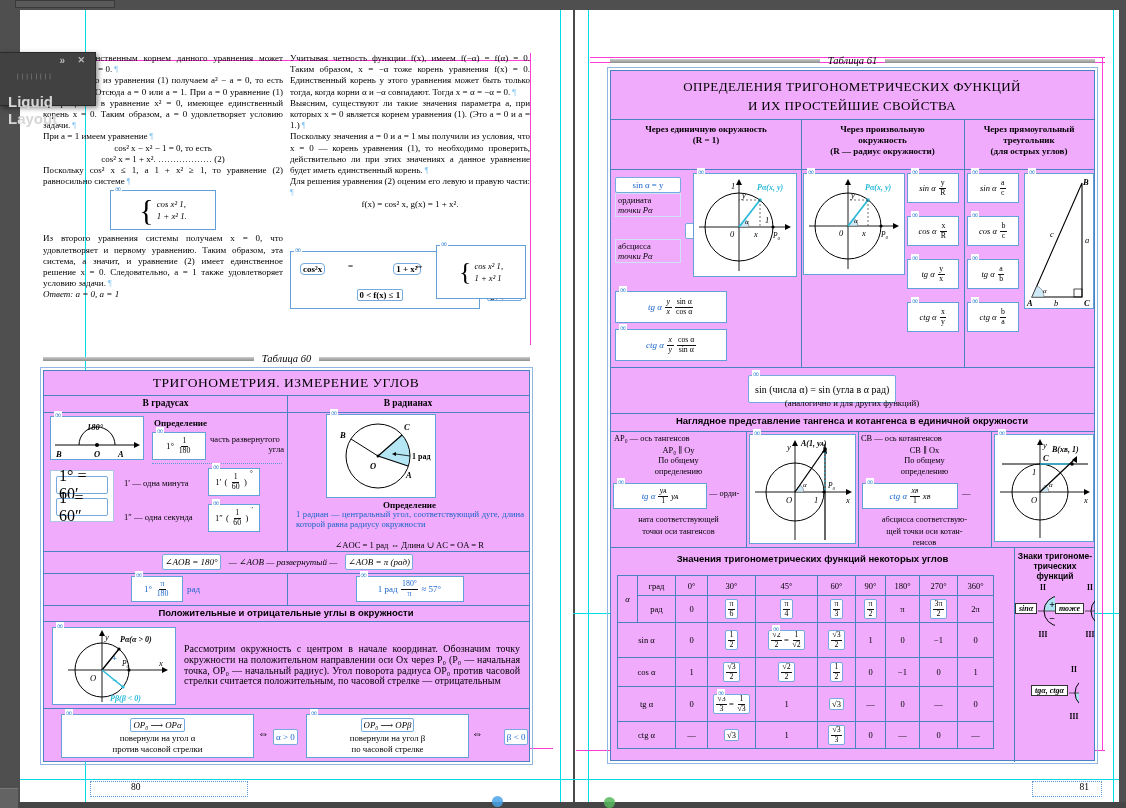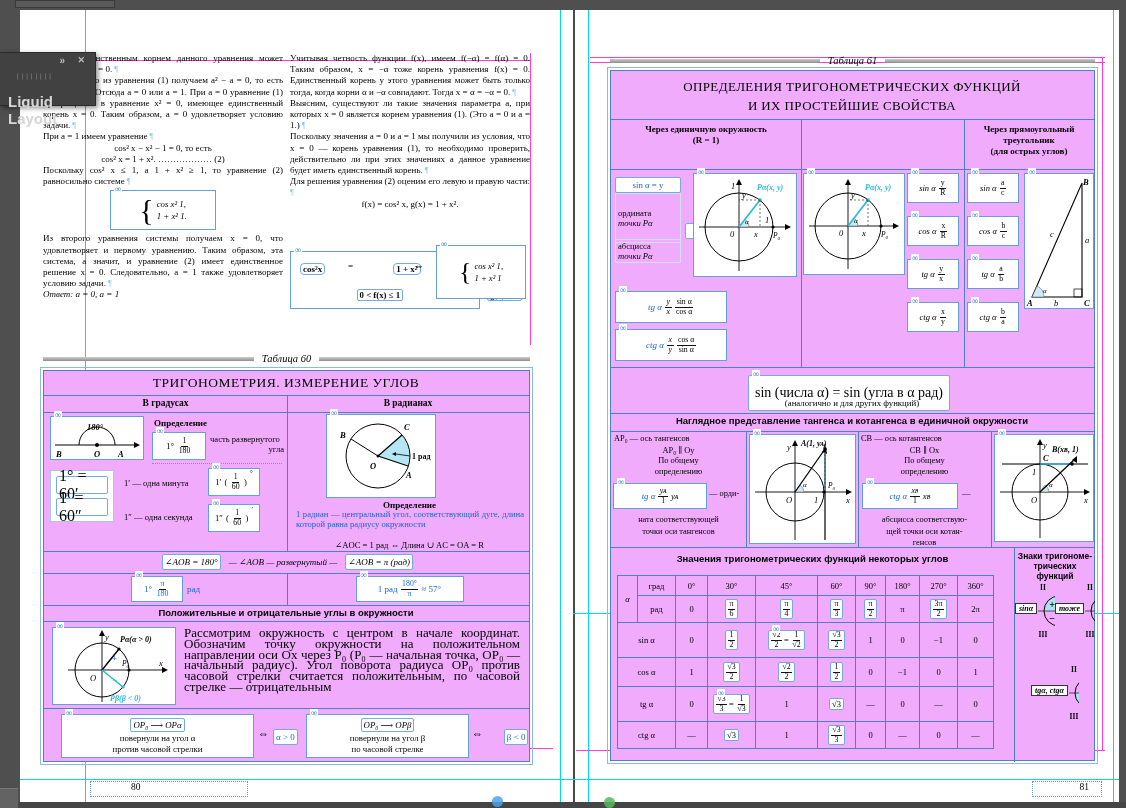--- a/index.html
+++ b/index.html
@@ -254,21 +254,21 @@
           <text class="st" x="51" y="12">y</text>
           <text class="stb" x="66" y="14" style="font-size:8px">Pα(α &gt; 0)</text>
           <text class="st" x="68" y="38" style="font-size:7.5px">P₀</text>
           <text x="58" y="33" style="font-size:9px;font-weight:bold;fill:#2a7bd0">+</text>
           <text x="58" y="55" style="font-size:9px;font-weight:bold;fill:#29b9d8">−</text>
           <text class="st" x="105" y="38">x</text>
           <text class="st" x="36" y="53">O</text>
           <text class="stb" x="56" y="73" style="fill:#29b9d8;font-size:8px">Pβ(β &lt; 0)</text>
         </svg>
       </div>
-      <div class="abs jt" style="left:140px;top:257px;width:336px;font-size:13px;line-height:10.8px">Рассмотрим окружность с центром в начале координат. Обозначим точку окружности на положительном направлении оси Ox через P₀ (P₀ — начальная точка, OP₀ — начальный радиус). Угол поворота радиуса OP₀ против часовой стрелки считается положительным, по часовой стрелке — отрицательным</div>
+      <div class="abs jt" style="left:140px;top:273px;width:336px;font-size:10px;line-height:10.8px">Рассмотрим окружность с центром в начале координат. Обозначим точку окружности на положительном направлении оси Ox через P₀ (P₀ — начальная точка, OP₀ — начальный радиус). Угол поворота радиуса OP₀ против часовой стрелки считается положительным, по часовой стрелке — отрицательным</div>
 
       <div class="rline" style="top:337px"></div>
       <div class="bbox chain" style="position:absolute;left:17px;top:343px;width:193px;height:44px;flex-direction:column;gap:1px">
         <span class="mini it" style="height:14px;font-size:8.8px">OP₀ ⟶ OPα</span>
         <span style="font-size:8.8px">повернули на угол α</span>
         <span style="font-size:8.8px">против часовой стрелки</span>
       </div>
       <span class="abs" style="left:214px;top:356px;font-size:11px">⇔</span>
       <span class="mini abs blue" style="left:229px;top:356px;height:16px;font-size:9px">α &gt; 0</span>
       <div class="bbox chain" style="position:absolute;left:262px;top:343px;width:163px;height:44px;flex-direction:column;gap:1px">
@@ -290,32 +290,37 @@
 
     <div class="frame" style="left:590px;top:60px;width:485px;height:691px">
       <div class="abs ctr" style="left:0;top:8px;width:482px;font-size:13px;letter-spacing:.4px">ОПРЕДЕЛЕНИЯ ТРИГОНОМЕТРИЧЕСКИХ ФУНКЦИЙ</div>
       <div class="abs ctr" style="left:0;top:27px;width:482px;font-size:13px;letter-spacing:.4px">И ИХ ПРОСТЕЙШИЕ СВОЙСТВА</div>
       <div class="rline" style="top:48px"></div>
 
       <div class="abs ctr" style="left:0;top:53px;width:190px;font-weight:bold;font-size:9px;line-height:11px">
         <div>Через единичную окружность</div>
           <div>(R = 1)</div>
       </div>
+      <div class="abs ctr" style="left:190px;top:53px;width:163px;font-weight:bold;font-size:9px;line-height:11px">
+        <div>Через произвольную</div>
+          <div>окружность</div>
+          <div>(R — радиус окружности)</div>
+      </div>
       <div class="abs ctr" style="left:353px;top:53px;width:130px;font-weight:bold;font-size:9px;line-height:11px">
         <div>Через прямоугольный</div>
           <div>треугольник</div>
           <div>(для острых углов)</div>
       </div>
       <div class="rline" style="top:98px"></div>
       <div class="vline" style="left:190px;top:48px;height:248px"></div>
       <div class="vline" style="left:353px;top:48px;height:248px"></div>
 
       <div class="abs" style="left:0;top:98px;width:190px;height:198px">
         <span class="mini abs blue" style="left:4px;top:6px;width:66px;height:16px;justify-content:center;font-size:8.8px">sin α = y</span>
-        <div class="abs" style="left:4px;top:24px;width:66px;font-size:8.6px;line-height:10px;border:1px solid #cfe2f5;padding:14px 2px">
+        <div class="abs" style="left:4px;top:24px;width:66px;font-size:8.6px;line-height:10px;border:1px solid #cfe2f5;padding:1px 2px">
           <div>ордината</div>
             <div class="it">точки Pα</div>
         </div>
         <span class="mini abs blue" style="left:4px;top:52px;width:66px;height:16px;justify-content:center;font-size:8.8px">cos α = x</span>
         <div class="abs" style="left:4px;top:70px;width:66px;font-size:8.6px;line-height:10px;border:1px solid #cfe2f5;padding:1px 2px">
           <div>абсцисса</div>
             <div class="it">точки Pα</div>
         </div>
         <div class="bbox chain" style="position:absolute;left:82px;top:4px;width:104px;height:104px">
           <svg width="100" height="100">
@@ -460,21 +465,21 @@
             <text class="st" x="24" y="62">c</text>
             <text class="st" x="59" y="68">a</text>
             <text class="st" x="28" y="131">b</text>
             <text class="st" x="17" y="118" style="font-size:7px">α</text>
           </svg>
         </div>
       </div>
 
       <div class="rline" style="top:296px"></div>
       <div class="abs" style="left:0;top:296px;width:485px;height:46px">
-        <span class="mini abs chain" style="left:137px;top:8px;height:36px;padding:6px 6px;font-size:14px;justify-content:center">sin (числа α) = sin (угла в α рад)</span>
+        <span class="mini abs chain" style="left:137px;top:8px;height:28px;padding:6px 6px;font-size:10px;justify-content:center">sin (числа α) = sin (угла в α рад)</span>
         <div class="abs ctr" style="left:0;top:31px;width:482px;font-size:8.8px">(аналогично и для других функций)</div>
       </div>
       <div class="rline" style="top:342px"></div>
       <div class="abs hsans" style="left:0;top:344px;width:482px;font-size:9.5px">Наглядное представление тангенса и котангенса в единичной окружности</div>
       <div class="rline" style="top:360px"></div>
       <div class="vline" style="left:135px;top:360px;height:116px"></div>
       <div class="vline" style="left:247px;top:360px;height:116px"></div>
       <div class="vline" style="left:380px;top:360px;height:116px"></div>
 
       <div class="abs" style="left:0;top:360px;width:135px;height:116px;font-size:8.4px">

